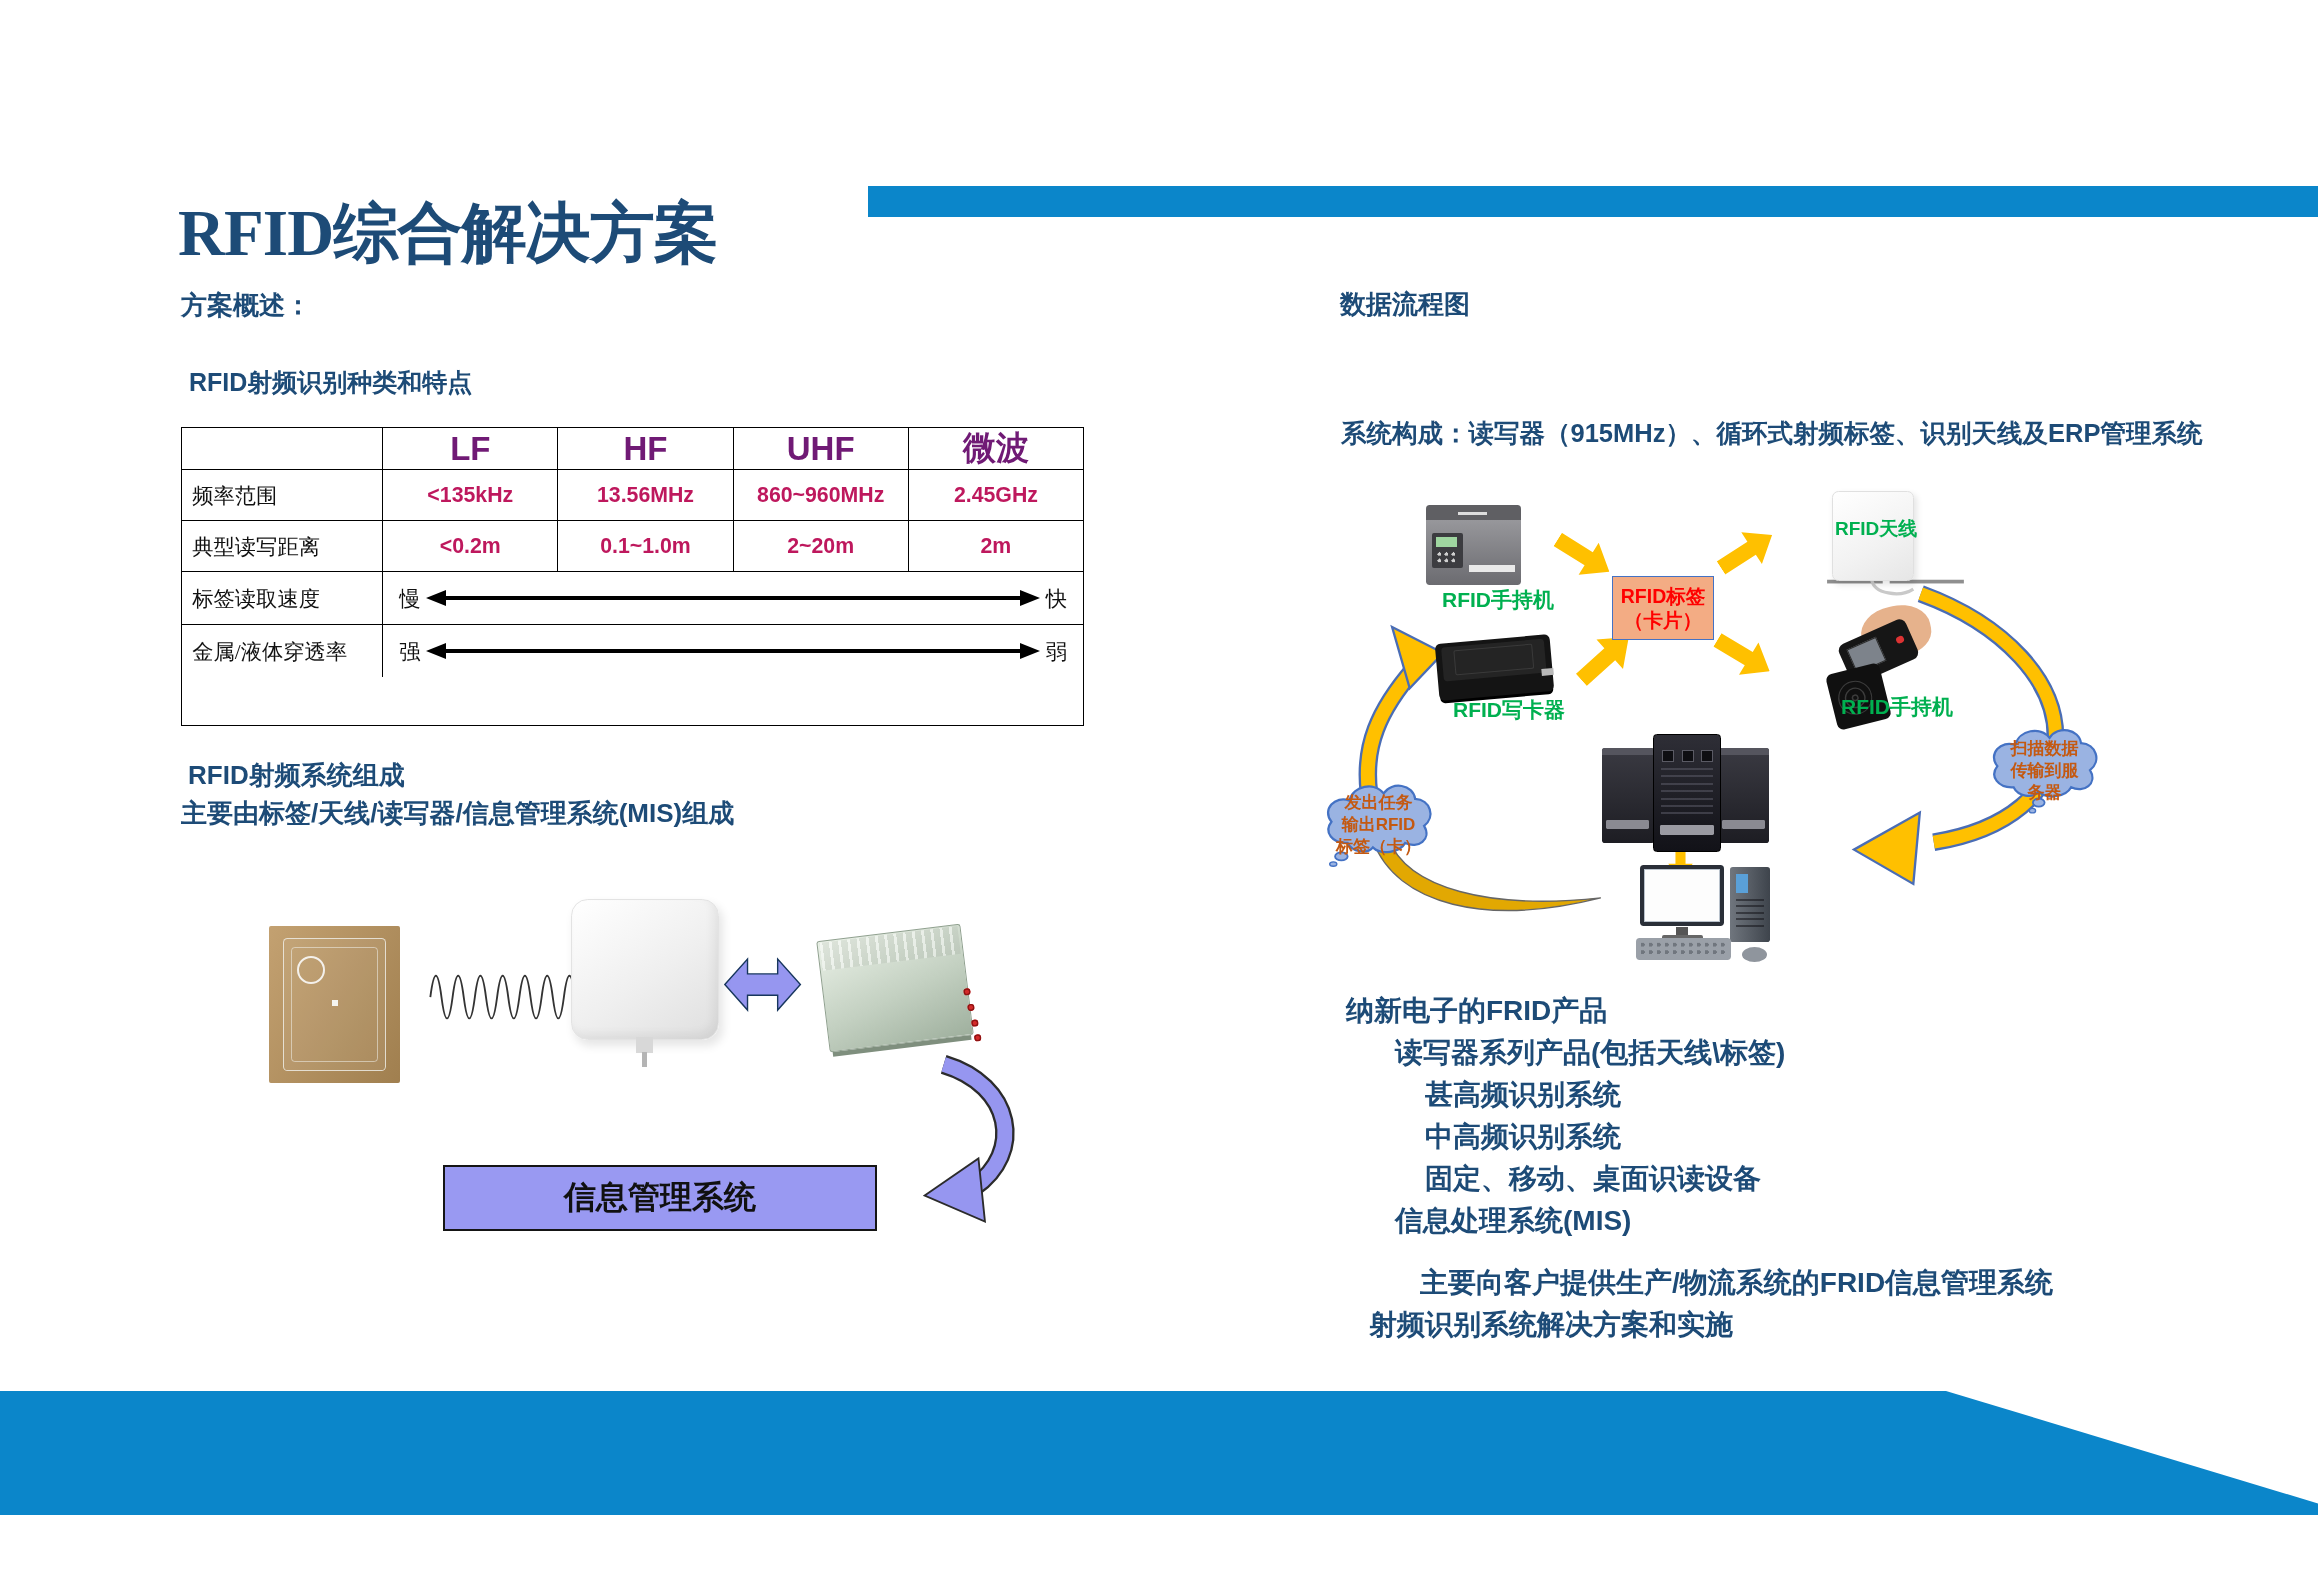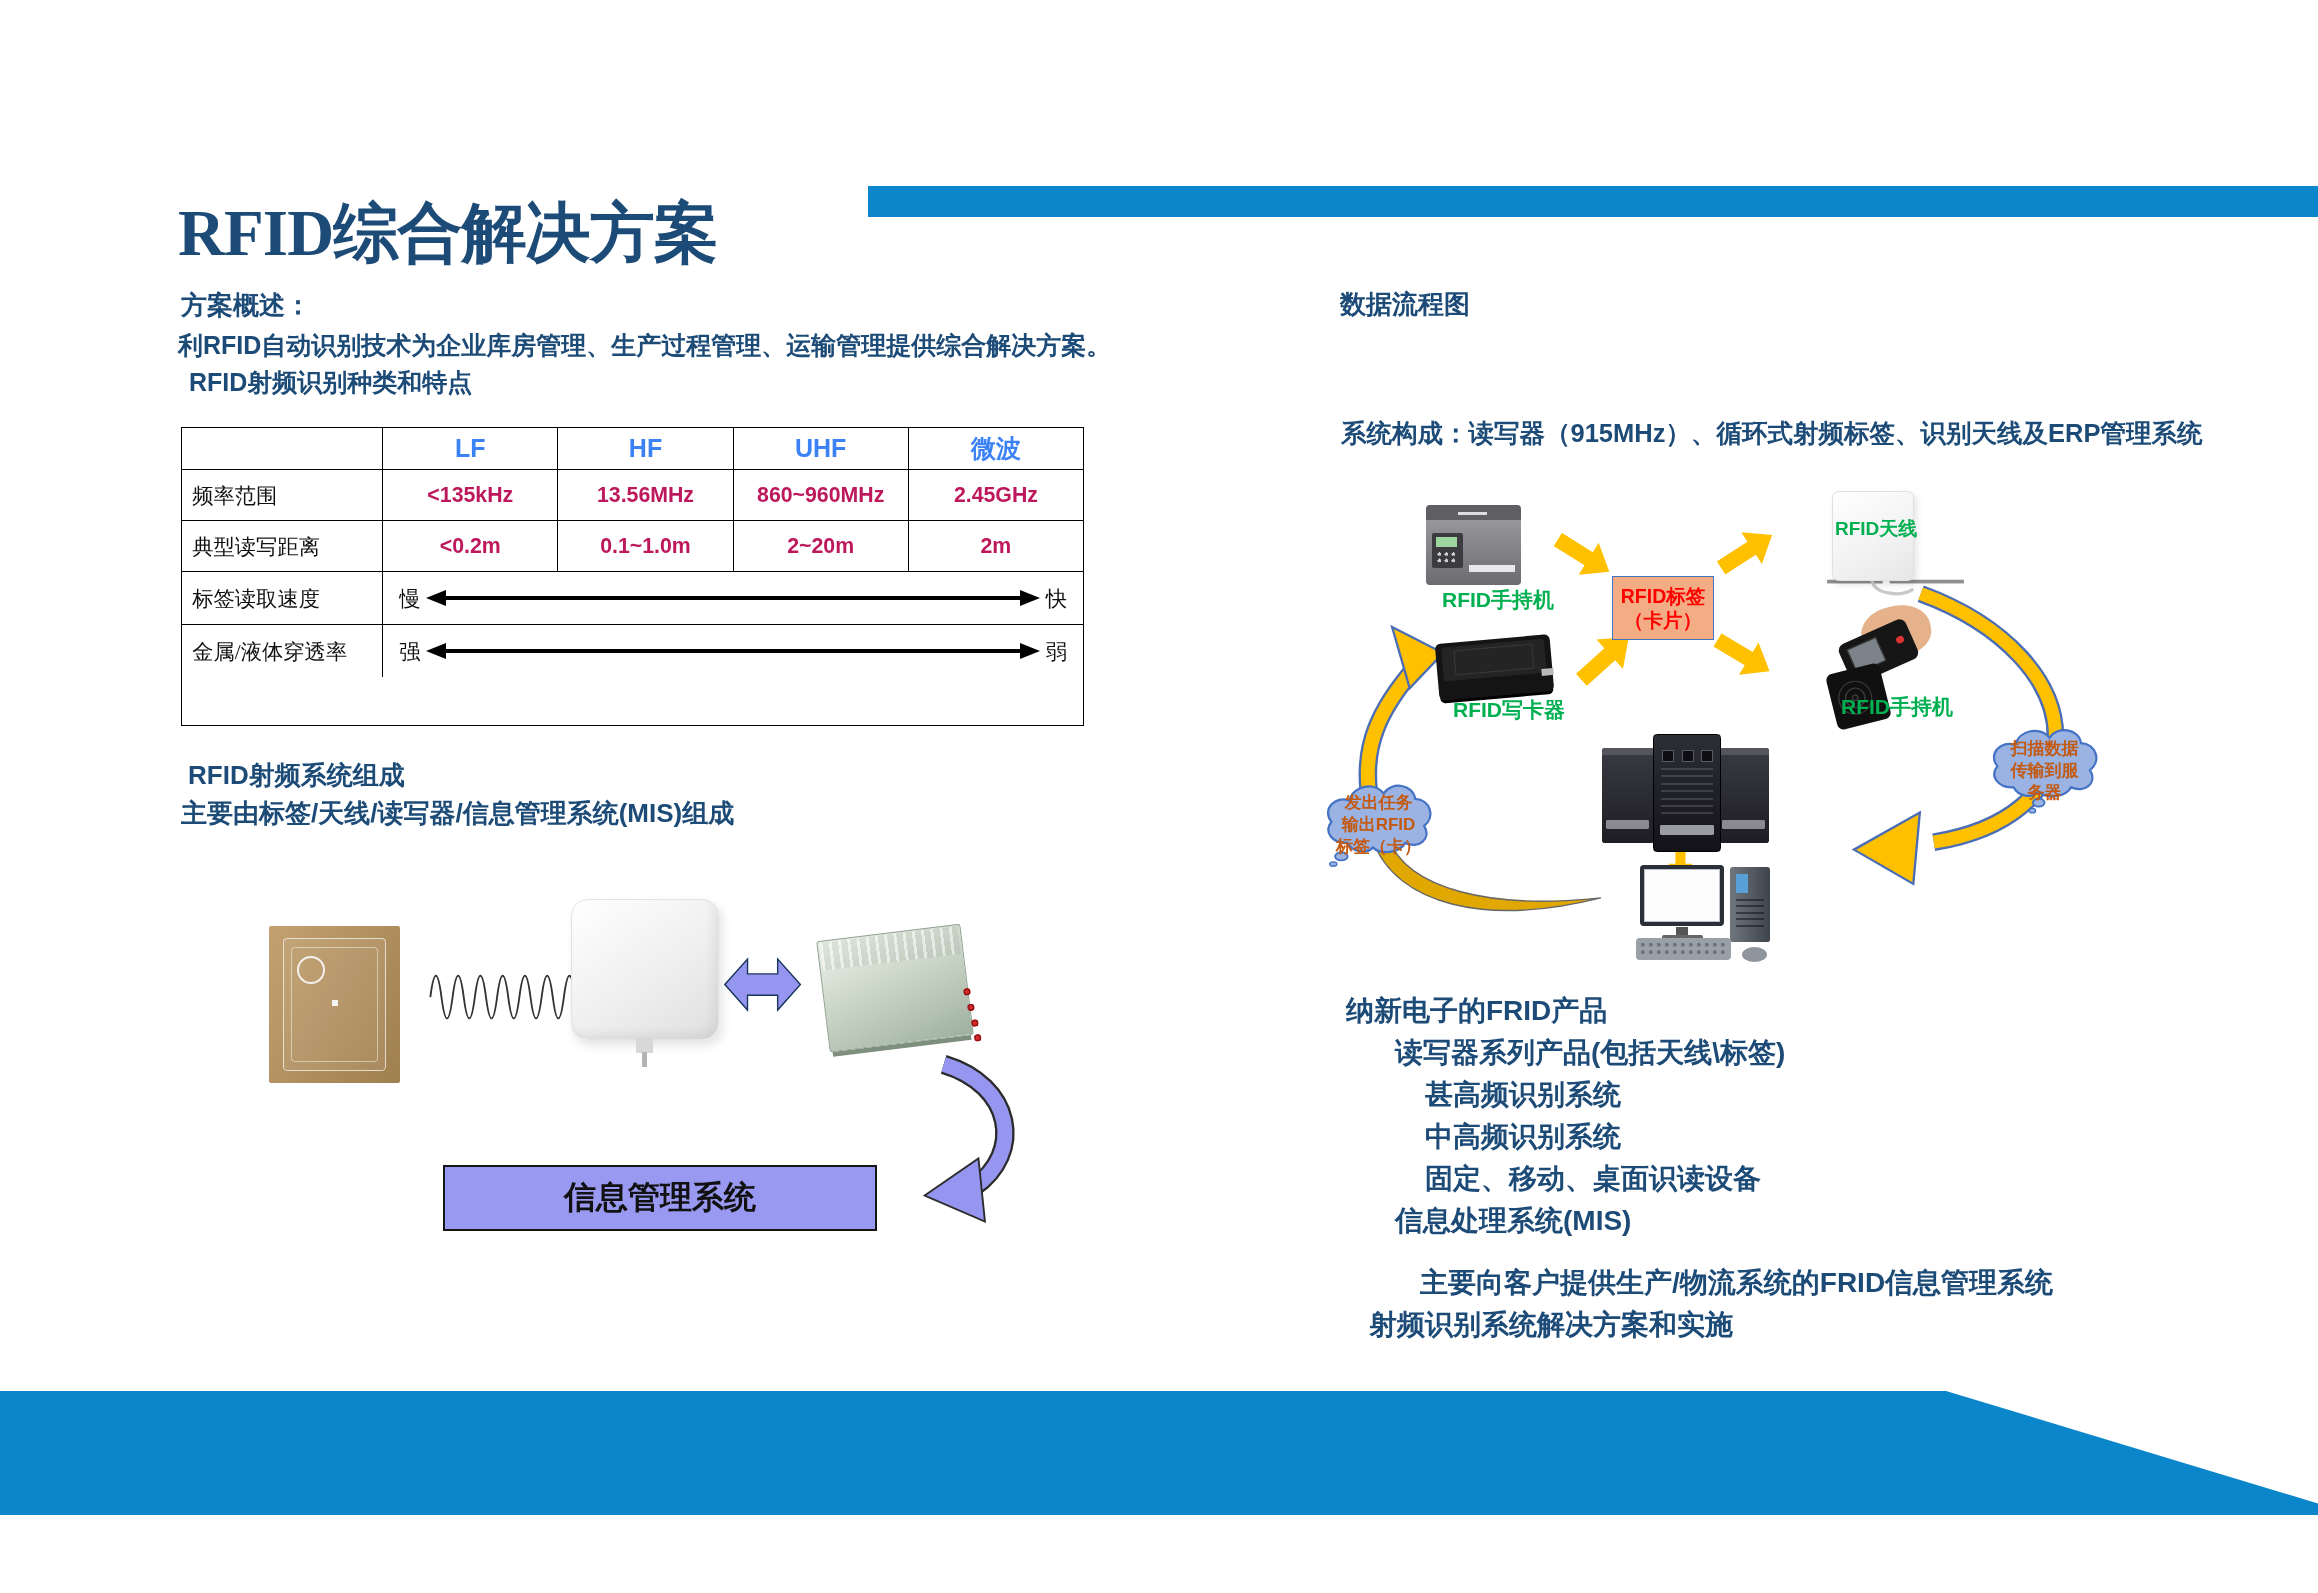--- a/index.html
+++ b/index.html
@@ -15,21 +15,21 @@
   .green{color:#00b050;}
   
   .freq-table{position:absolute;left:181px;top:427px;width:901px;height:297px;border:1.9px solid #000;
       display:flex;flex-direction:column;background:#fff;}
   .t-row{display:flex;border-top:1.4px solid #000;flex:0 0 auto;}
   .t-row.first{border-top:none;}
   .t-cell{display:flex;align-items:center;justify-content:center;border-left:1.4px solid #000;}
   .t-cell.c0{width:190px;border-left:none;justify-content:flex-start;padding-left:10.2px;
       font-family:"Liberation Serif","DejaVu Serif",serif;font-weight:400;font-size:21.3px;color:#111;}
   .t-cell.v{flex:1;font-size:21.3px;font-weight:700;color:#be185d;}
-  .t-cell.h{flex:1;font-size:25px;font-weight:600;color:#3b82f6;}
+  .t-cell.h{flex:1;font-size:33px;font-weight:600;color:#701a75;}
   .t-cell.merged{flex:1;justify-content:flex-start;padding:0 16px;border-left:1.4px solid #000;}
   .rw{font-family:"Liberation Serif","DejaVu Serif",serif;font-size:21.3px;color:#111;}
   .dbl{flex:1;height:3.7px;background:#000;margin:0 24px;position:relative;}
   .dbl::before,.dbl::after{content:"";position:absolute;top:50%;transform:translateY(-50%);
       border-top:8px solid transparent;border-bottom:8px solid transparent;}
   .dbl::before{left:-18.5px;border-right:20.4px solid #000;}
   .dbl::after{right:-18.5px;border-left:20.4px solid #000;}
   
   .overlay{position:absolute;left:0;top:0;width:2333px;height:1594px;pointer-events:none;}
   
@@ -179,21 +179,20 @@
   </svg>
 
   <div class="fat-arrow" style="left:1553px;top:534px;width:61px;height:43px;transform:rotate(32deg);"></div>
   <div class="fat-arrow" style="left:1716px;top:530px;width:61px;height:43px;transform:rotate(-33deg);"></div>
   <div class="fat-arrow" style="left:1573px;top:636px;width:64px;height:45px;transform:rotate(-42deg);"></div>
   <div class="fat-arrow" style="left:1713px;top:634px;width:61px;height:43px;transform:rotate(31deg);"></div>
   <div class="fat-arrow" style="left:1662px;top:846px;width:37px;height:28px;transform:rotate(90deg);"></div>
 
   <div class="txt title" style="left:178px;top:189px;">RFID综合解决方案</div>
   <div class="txt" style="left:181px;top:288px;font-size:26px;">方案概述：</div>
-  <div class="txt" style="left:178px;top:329px;font-size:25px;"> 利RFID自动识别技术为企业库房管理、生产过程管理、运输管理提供综合解决方案。</div>
   <div class="txt" style="left:181px;top:366px;font-size:25px;margin-left:8px;">RFID射频识别种类和特点</div>
 
   <div class="freq-table">
     <div class="t-row first" style="height:41px;">
       <div class="t-cell c0"></div>
       <div class="t-cell h">LF</div>
       <div class="t-cell h">HF</div>
       <div class="t-cell h">UHF</div>
       <div class="t-cell h">微波</div>
     </div>

